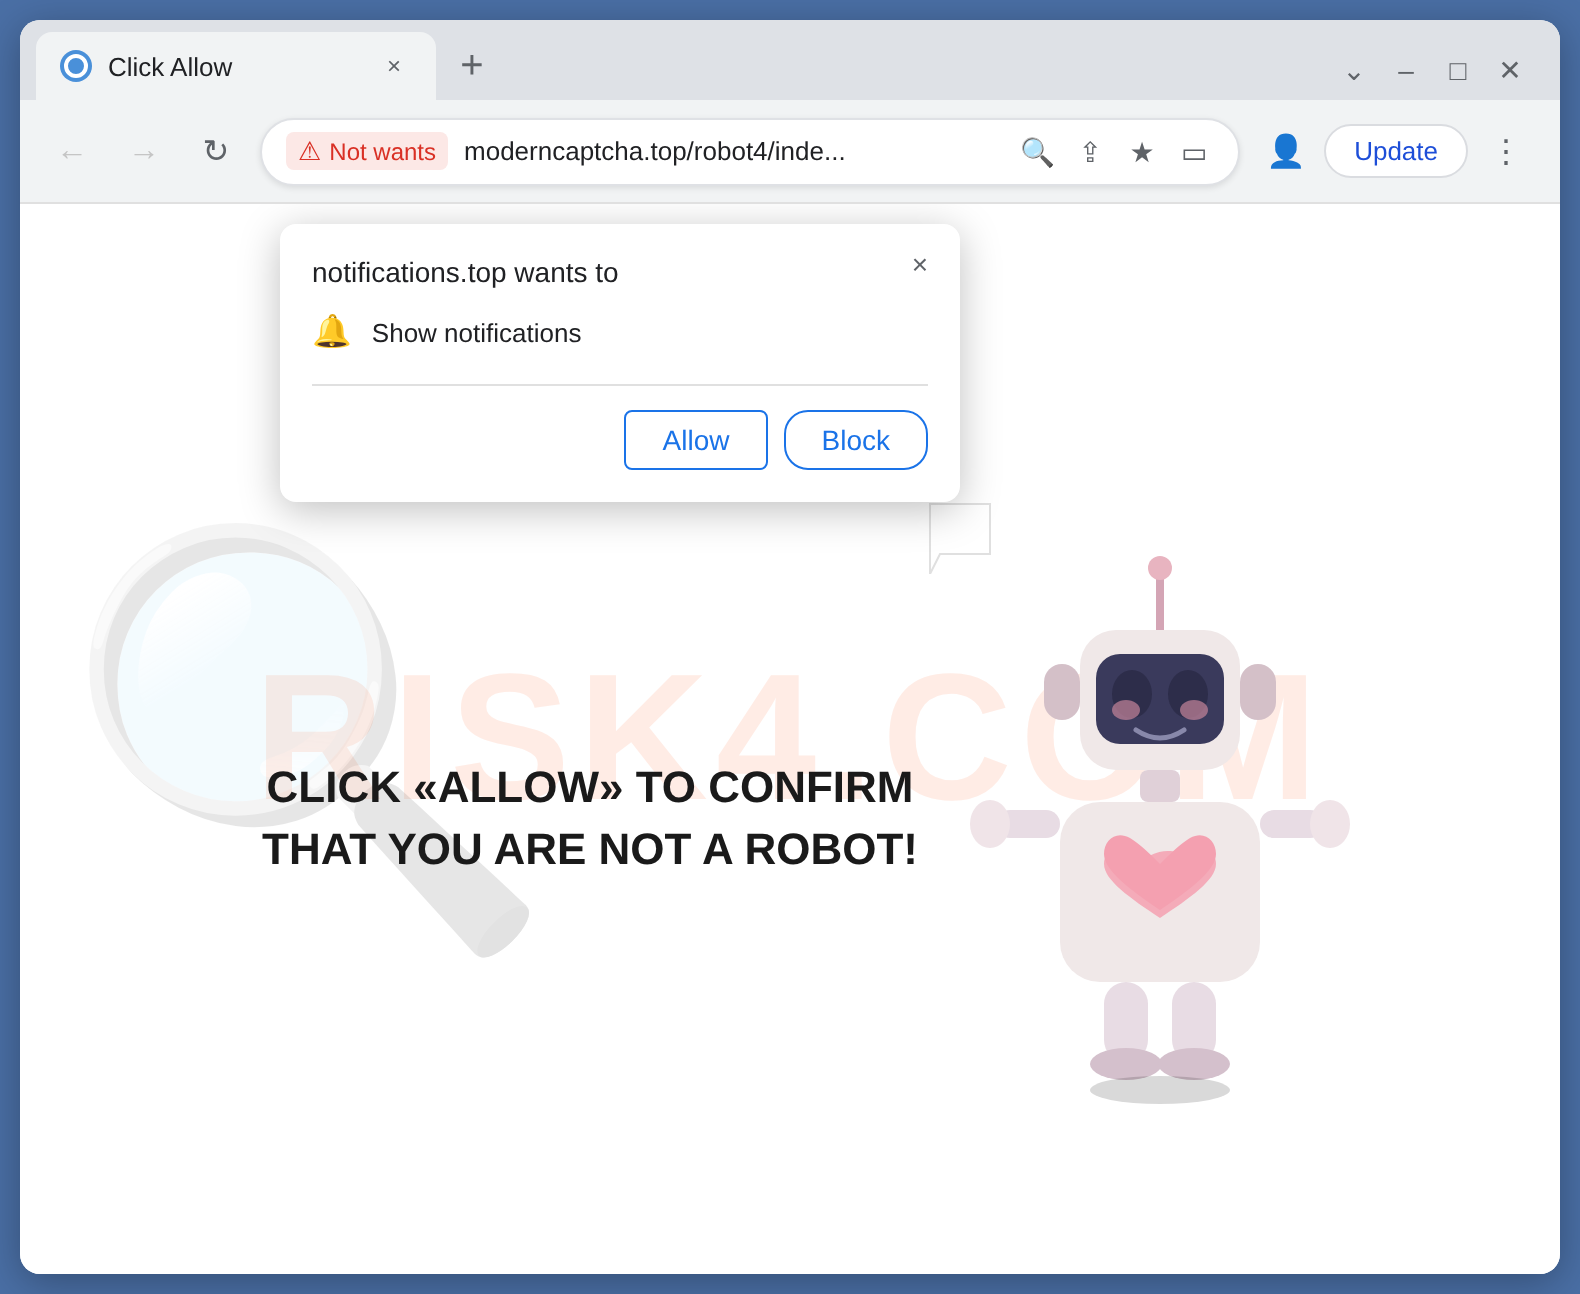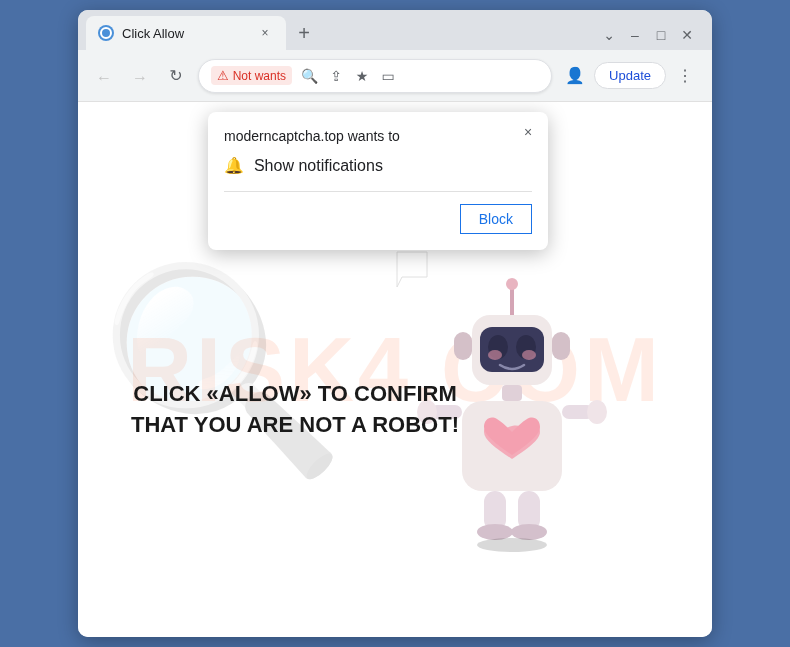--- a/index.html
+++ b/index.html
@@ -6,21 +6,21 @@
     body {
       width: 790px;
       height: 647px;
       background: #4a6fa5;
       display: flex;
       align-items: center;
       justify-content: center;
       font-family: -apple-system, 'Segoe UI', Arial, sans-serif;
     }
     .browser-window {
-      width: 634px;
+      width: 770px;
       height: 627px;
       background: #f1f3f4;
       border-radius: 10px;
       overflow: hidden;
       box-shadow: 0 4px 20px rgba(0,0,0,0.3);
       display: flex;
       flex-direction: column;
     }
     
     .tab-bar {
@@ -266,21 +266,21 @@
       display: flex;
       align-items: center;
       gap: 10px;
       margin-bottom: 16px;
     }
     .bell-icon {
       font-size: 16px;
       color: #202124;
     }
     .popup-notification-text {
-      font-size: 16px;
+      font-size: 13px;
       color: #202124;
     }
     .popup-divider {
       border: none;
       border-top: 1px solid #e0e0e0;
       margin-bottom: 12px;
     }
     .popup-buttons {
       display: flex;
       justify-content: flex-end;
@@ -292,21 +292,21 @@
       border-radius: 4px;
       background: white;
       color: #1a73e8;
       font-size: 14px;
       cursor: pointer;
       font-weight: 500;
     }
     .btn-block {
       padding: 6px 18px;
       border: 1px solid #1a73e8;
-      border-radius: 0;
+      border-radius: 12px;
       background: white;
       color: #1a73e8;
       font-size: 14px;
       cursor: pointer;
       font-weight: 500;
     }
     
     .page-main {
       position: absolute;
       top: 0;
@@ -378,20 +378,21 @@
   <div class="address-bar">
     <div class="nav-btn disabled">←</div>
     <div class="nav-btn disabled">→</div>
     <div class="nav-btn">↻</div>
 
     <div class="url-bar">
       <span class="not-secure">
         <span class="not-secure-icon">⚠</span>
         <span>Not wants</span>
       </span>
+      <span class="url-text">moderncaptcha.top/robot4/inde...</span>
       <div class="url-icons">
         <div class="url-icon">🔍</div>
         <div class="url-icon">⇪</div>
         <div class="url-icon">★</div>
         <div class="url-icon">▭</div>
       </div>
     </div>
 
     <div class="toolbar-right">
       <div class="toolbar-icon">👤</div>
@@ -400,28 +401,29 @@
     </div>
   </div>
 
   <div class="page-content">
 
     <div class="watermark">RISK4.COM</div>
 
     <div class="wm-left">🔍</div>
 
     <div class="notification-popup">
-      <p class="popup-title">moderncaptcha.top wants to</p>
+      <p class="popup-title">notifications.top wants to</p>
       <div class="popup-close">×</div>
       <div class="popup-notification-row">
         <span class="bell-icon">🔔</span>
         <span class="popup-notification-text">Show notifications</span>
       </div>
       <hr class="popup-divider">
       <div class="popup-buttons">
+        <button class="btn-allow">Allow</button>
         <button class="btn-block">Block</button>
       </div>
     </div>
 
     <div class="page-main">
       <div class="captcha-text">CLICK «ALLOW» TO CONFIRM THAT YOU ARE NOT A ROBOT!</div>
     </div>
 
     <div class="robot-container">
       

